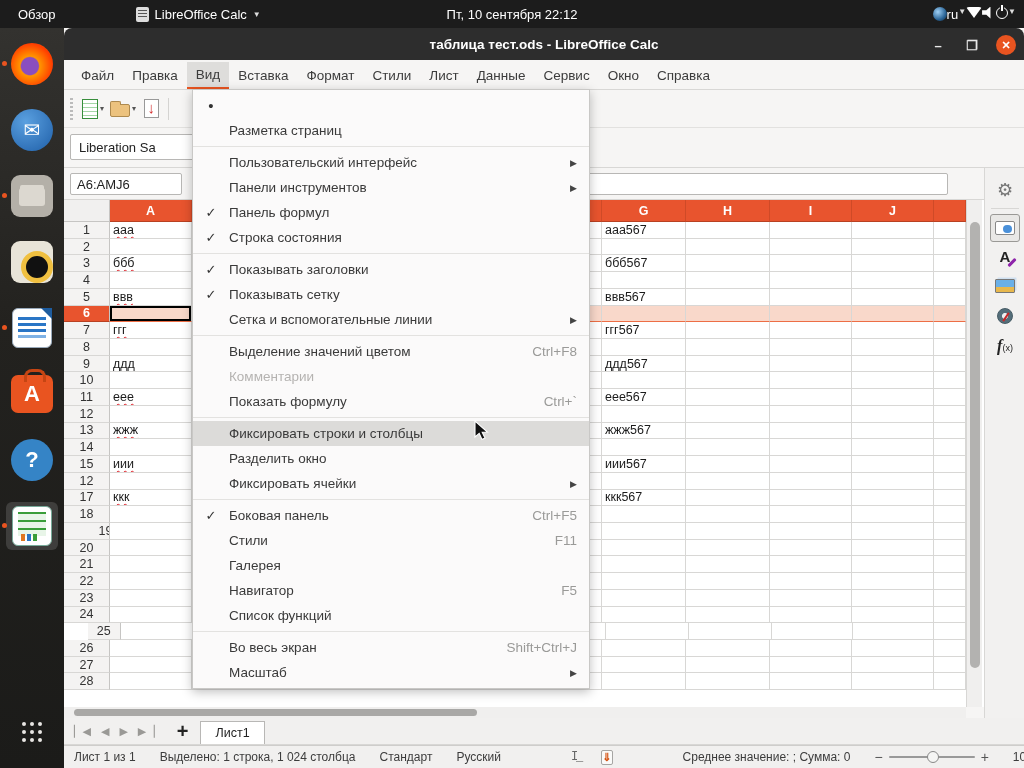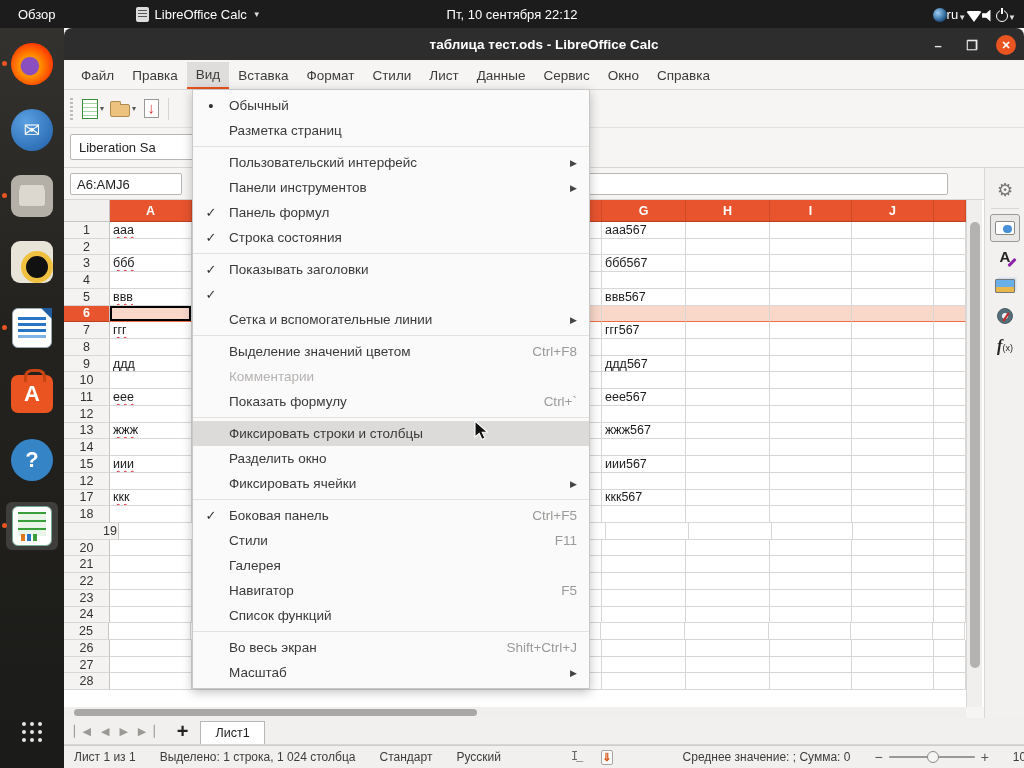--- a/index.html
+++ b/index.html
@@ -4,21 +4,21 @@
 <style>
   * { margin:0; padding:0; box-sizing:border-box; }
   html,body { width:1024px; height:768px; overflow:hidden; font-family:"Liberation Sans",sans-serif; }
   #screen { position:relative; width:1024px; height:768px; background:#1e1f22; }
 
   
   #topbar { position:absolute; left:0; top:0; width:1024px; height:28px; background:#1c1c1c; color:#fff; font-size:13px; display:flex; align-items:center; z-index:60; }
   #activities { padding:0 18px; }
   #topbar .appgrp { display:flex; align-items:center; gap:6px; margin-left:62px; }
   #topbar .clock { position:absolute; left:0; right:0; text-align:center; pointer-events:none; }
-  #topbar .right { position:absolute; right:8px; display:flex; align-items:flex-end; gap:0; }
+  #topbar .right { position:absolute; right:8px; display:flex; align-items:flex-start; gap:0; }
   .tb-chev { font-size:8px; color:#ddd; }
   .doc-glyph { width:13px; height:15px; background:#ddd; border-radius:2px; position:relative; }
   .doc-glyph::after{ content:""; position:absolute; left:2px; top:3px; right:2px; height:1.5px; background:#555; box-shadow:0 3px 0 #555,0 6px 0 #555; }
   .swirl { width:14px; height:14px; border-radius:50%; background:radial-gradient(circle at 35% 35%, #9fd0f5, #2a6496 60%, #123); }
   .wifi { width:0; height:0; border-left:8px solid transparent; border-right:8px solid transparent; border-top:11px solid #fff; border-radius:3px; }
   .vol { width:14px; height:12px; background:#fff; clip-path:polygon(0 32%,30% 32%,60% 0,60% 100%,30% 68%,0 68%); position:relative; }
   .vol::after { content:")"; position:absolute; left:13px; top:-3px; color:#fff; font-size:12px; }
   .powr { width:12px; height:12px; border:1.5px solid #fff; border-radius:50%; position:relative; }
   .powr::after { content:""; position:absolute; left:4px; top:-3px; width:1.5px; height:6px; background:#fff; box-shadow:0 0 0 1px #1c1c1c; }
 
@@ -635,21 +635,21 @@
           <div class="g-cell" style="width: 82px;"></div>
           <div class="g-cell" style="width: 82px;"></div>
           <div class="g-cell" style="width: 82px;"></div>
           <div class="g-cell" style="width: 84px;"></div>
           <div class="g-cell" style="width: 84px;"></div>
           <div class="g-cell" style="width: 82px;"></div>
           <div class="g-cell" style="width: 82px;"></div>
           <div class="g-cell" style="width: 32px;"></div>
         </div>
         <div class="g-row">
-          <div class="g-cell g-rowhdr" style="width: 55px; padding-left: 38px;">19</div>
+          <div class="g-cell g-rowhdr" style="width: 46px; padding-left: 38px;">19</div>
           <div class="g-cell" style="width: 82px;"></div>
           <div class="g-cell" style="width: 82px;"></div>
           <div class="g-cell" style="width: 82px;"></div>
           <div class="g-cell" style="width: 82px;"></div>
           <div class="g-cell" style="width: 82px;"></div>
           <div class="g-cell" style="width: 82px;"></div>
           <div class="g-cell" style="width: 84px;"></div>
           <div class="g-cell" style="width: 84px;"></div>
           <div class="g-cell" style="width: 82px;"></div>
           <div class="g-cell" style="width: 82px;"></div>
@@ -719,21 +719,21 @@
           <div class="g-cell" style="width: 82px;"></div>
           <div class="g-cell" style="width: 82px;"></div>
           <div class="g-cell" style="width: 82px;"></div>
           <div class="g-cell" style="width: 84px;"></div>
           <div class="g-cell" style="width: 84px;"></div>
           <div class="g-cell" style="width: 82px;"></div>
           <div class="g-cell" style="width: 82px;"></div>
           <div class="g-cell" style="width: 32px;"></div>
         </div>
         <div class="g-row">
-          <div class="g-cell g-rowhdr" style="width: 45px;">25</div>
+          <div class="g-cell g-rowhdr" style="width: 33px; margin-left: 24px;">25</div>
           <div class="g-cell" style="width: 82px;"></div>
           <div class="g-cell" style="width: 82px;"></div>
           <div class="g-cell" style="width: 82px;"></div>
           <div class="g-cell" style="width: 82px;"></div>
           <div class="g-cell" style="width: 82px;"></div>
           <div class="g-cell" style="width: 82px;"></div>
           <div class="g-cell" style="width: 84px;"></div>
           <div class="g-cell" style="width: 84px;"></div>
           <div class="g-cell" style="width: 82px;"></div>
           <div class="g-cell" style="width: 82px;"></div>
@@ -847,21 +847,20 @@
           </span>
         <span class="zs-plus">+</span>
       </span>
       <span class="st-sep"></span>
       <span class="st-seg">100 %</span>
     </div>
 
     <div id="view-menu">
         <div class="vm-item">
           <span class="vm-mark radio">•</span>
-          <span class="vm-label">Обычный</span>
         </div>
         <div class="vm-item">
           <span class="vm-mark"></span>
           <span class="vm-label">Разметка страниц</span>
         </div>
         <div class="vm-sep"></div>
         <div class="vm-item">
           <span class="vm-mark"></span>
           <span class="vm-label">Пользовательский интерфейс</span>
           <span class="vm-sub">▶</span>
@@ -879,20 +878,21 @@
           <span class="vm-mark">✓</span>
           <span class="vm-label">Строка состояния</span>
         </div>
         <div class="vm-sep"></div>
         <div class="vm-item">
           <span class="vm-mark">✓</span>
           <span class="vm-label">Показывать заголовки</span>
         </div>
         <div class="vm-item">
           <span class="vm-mark">✓</span>
+          <span class="vm-label">Показывать сетку</span>
         </div>
         <div class="vm-item">
           <span class="vm-mark"></span>
           <span class="vm-label">Сетка и вспомогательные линии</span>
           <span class="vm-sub">▶</span>
         </div>
         <div class="vm-sep"></div>
         <div class="vm-item">
           <span class="vm-mark"></span>
           <span class="vm-label">Выделение значений цветом</span>

